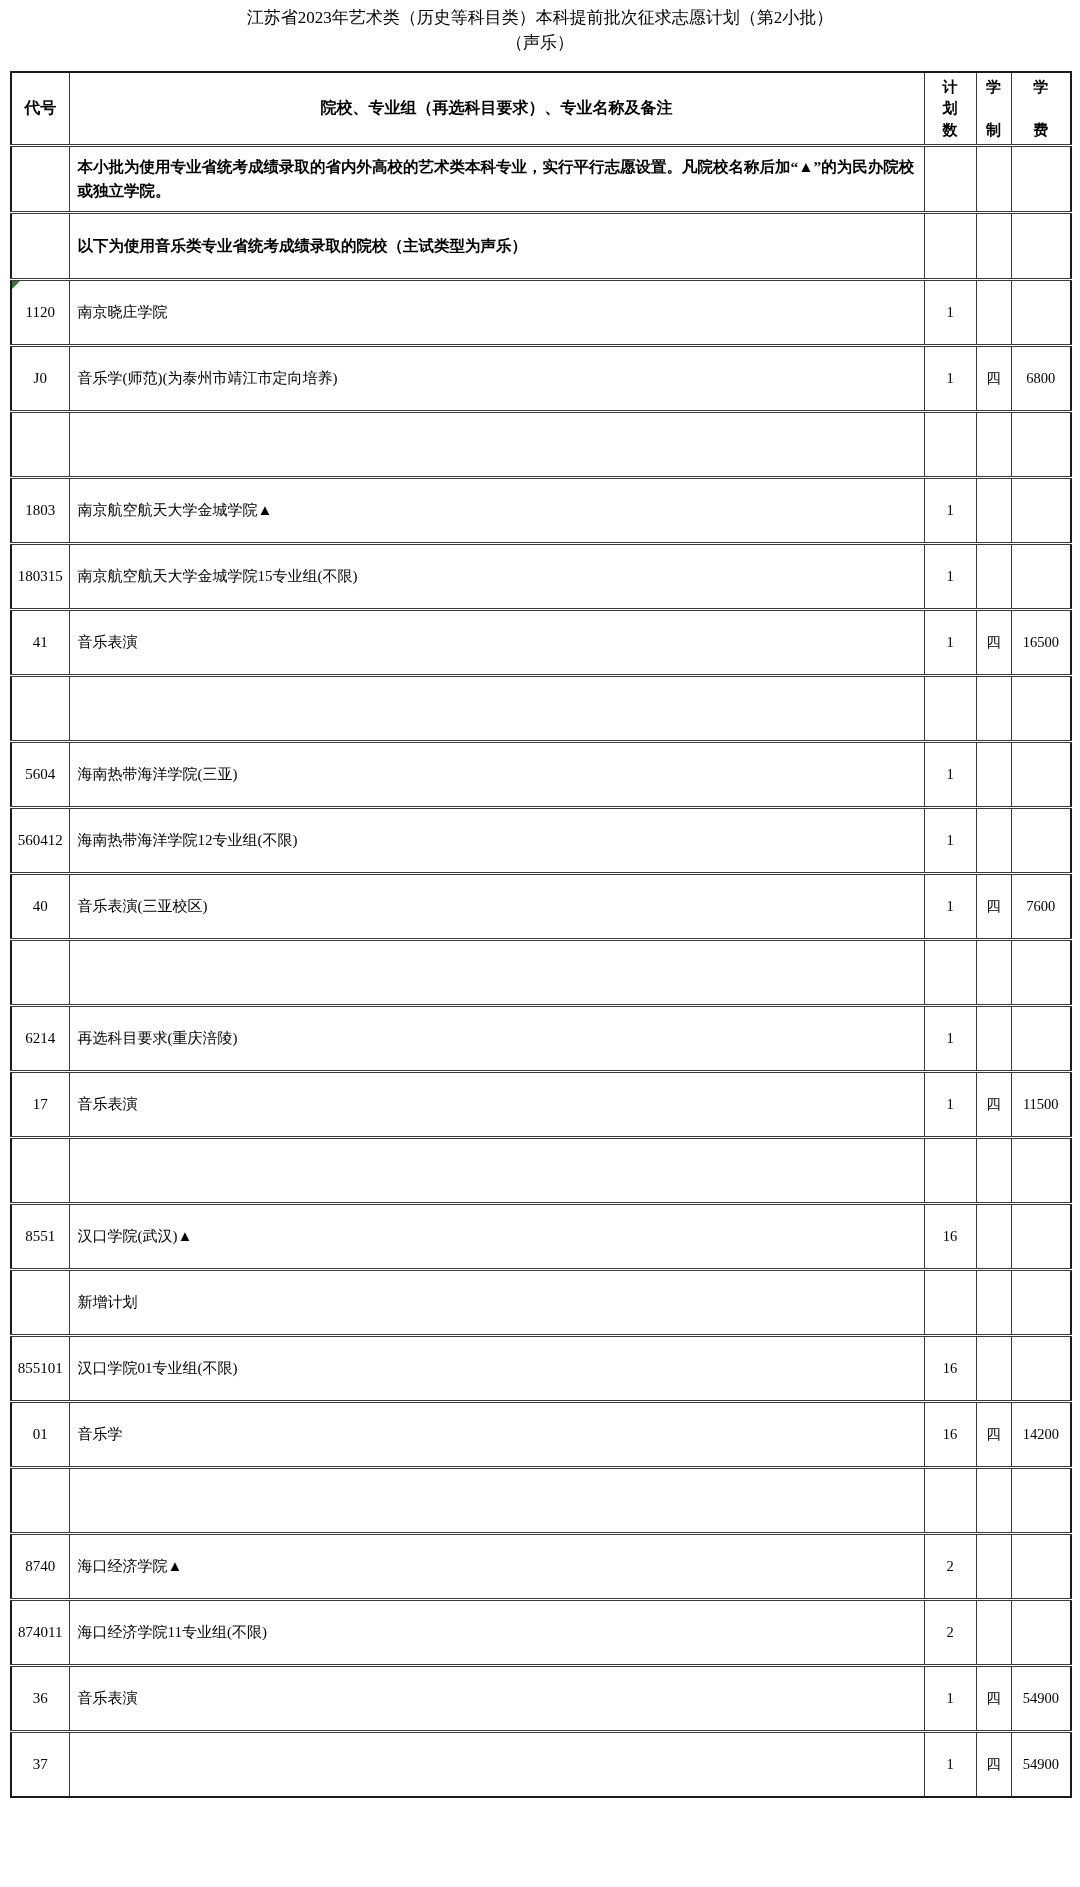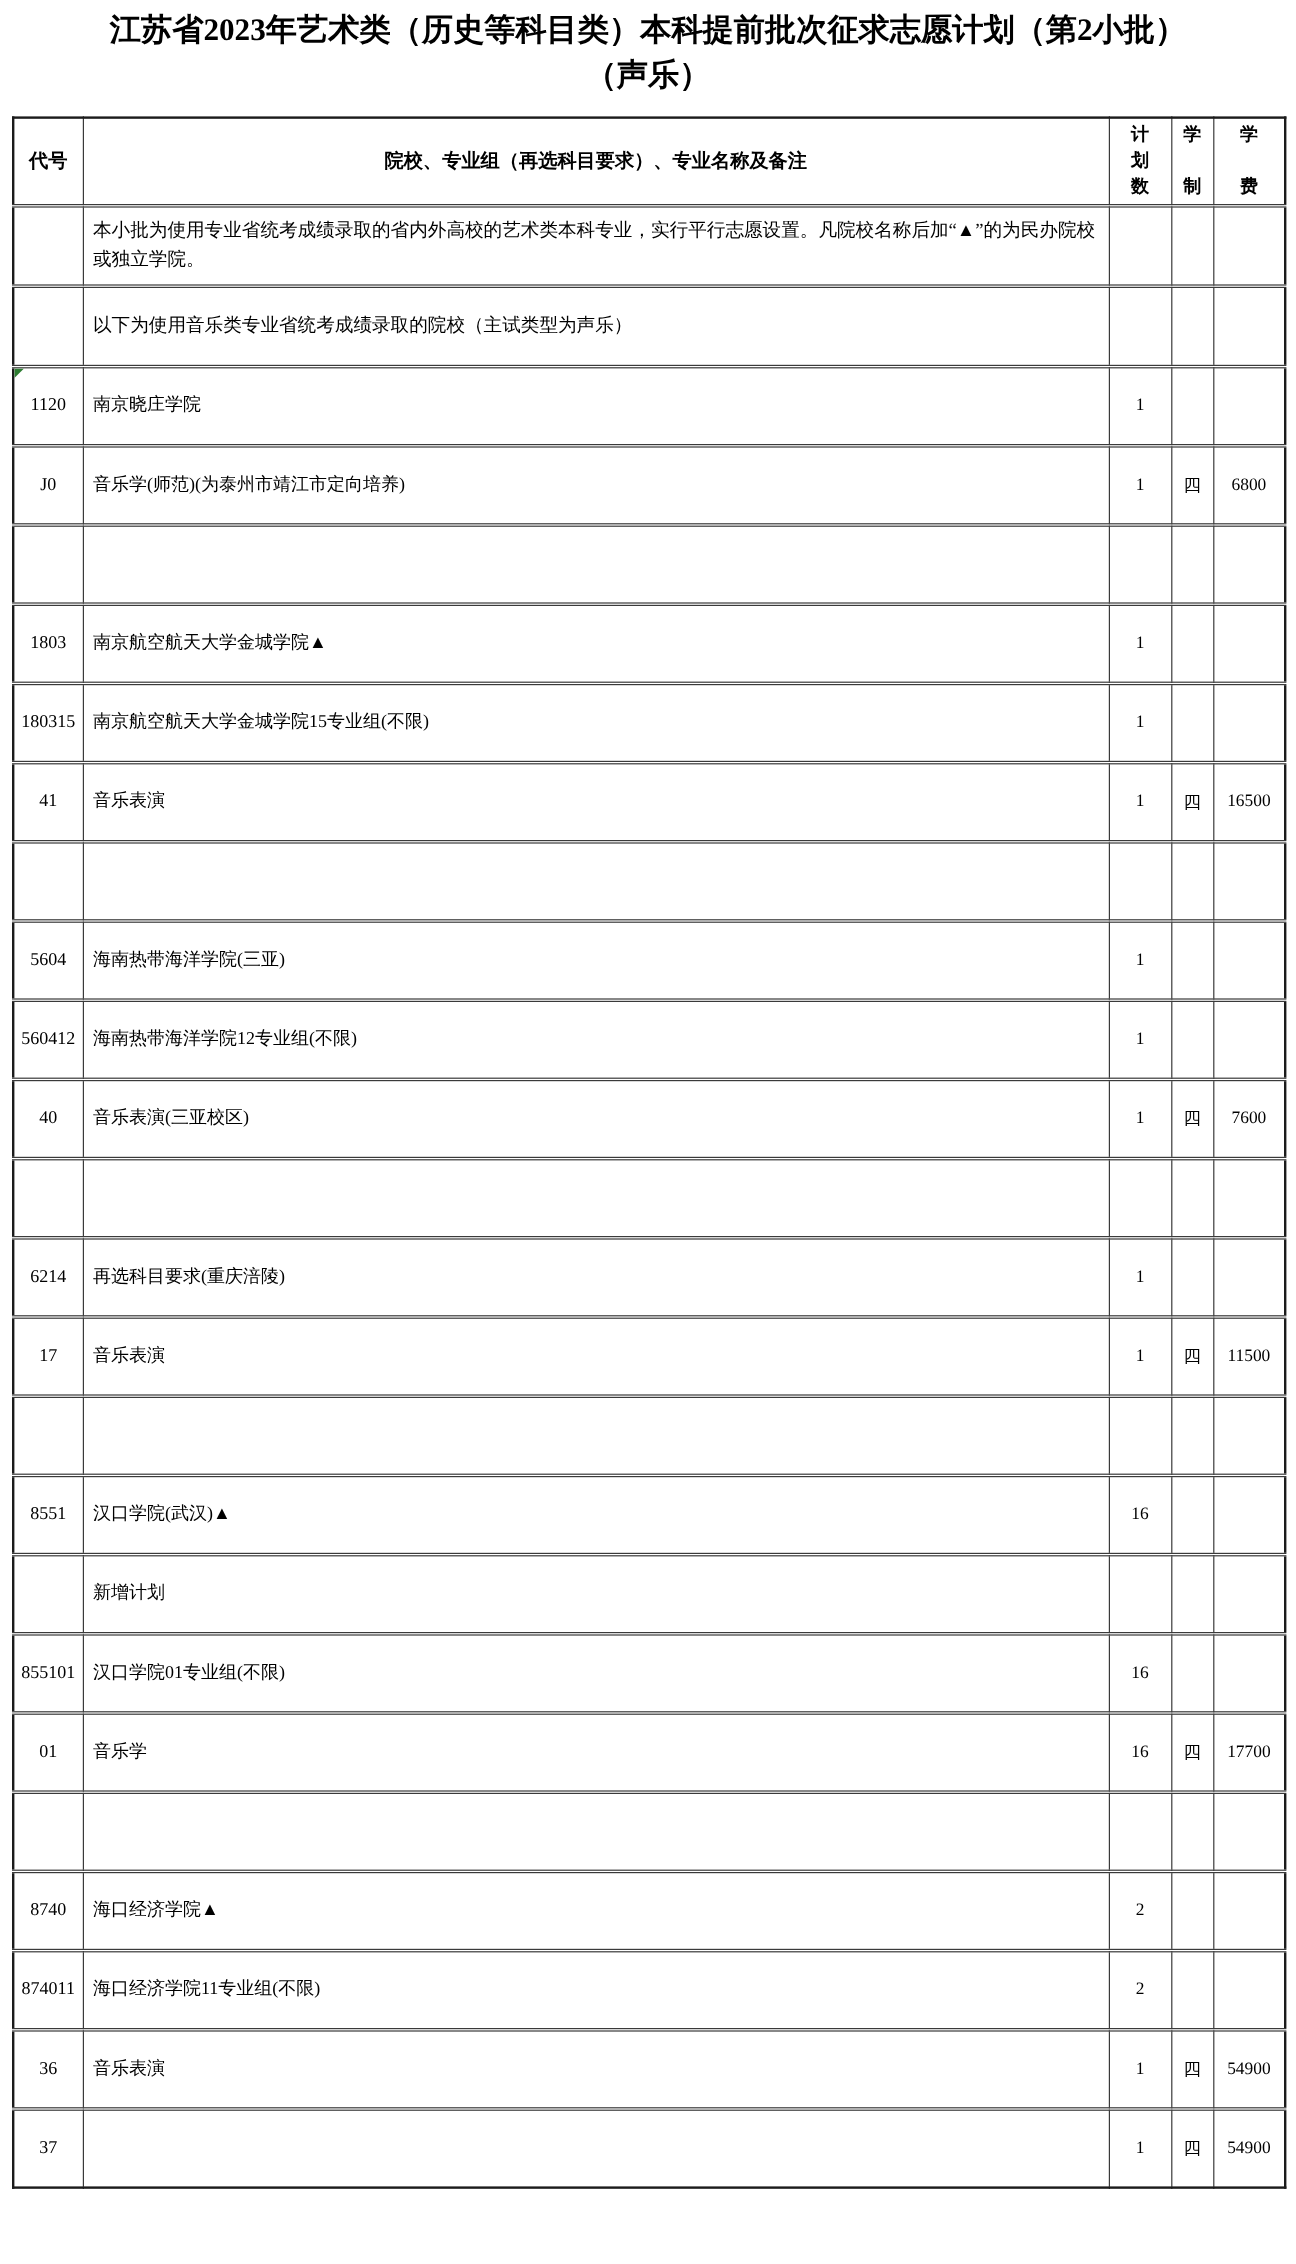--- a/index.html
+++ b/index.html
@@ -1,38 +1,38 @@
 <!DOCTYPE html>
 <html><head>
 <meta charset="utf-8">
 <style>
   html,body{margin:0;padding:0;background:#ffffff;}
   body{width:1080px;height:1887px;color:#000;
        font-family:"Liberation Serif","DejaVu Serif",serif;}
-  .title-block{padding-top:6px;text-align:center;font-weight:bold;
-               font-size:26px;line-height:1.45;}
+  .title-block{padding-top:6px;text-align:center;font-weight:normal;
+               font-size:17px;line-height:1.45;}
   table{border-collapse:collapse;table-layout:fixed;width:1060px;
         margin:16px 0 0 10px;border:2px solid #1b1b1b;}
   col.c-code{width:58px;}
   col.c-info{width:855px;}
   col.c-plan{width:52px;}
   col.c-dur{width:35px;}
   col.c-fee{width:60px;}
   tr{border-top:3px double #3a3a3a;}
   tr.header-row{border-top:none;}
   td,th{border-left:1.5px solid #3a3a3a;border-right:1.5px solid #3a3a3a;
         padding:0;vertical-align:middle;overflow:hidden;}
   tr.header-row th{height:71px;font-weight:bold;font-size:16px;}
   th .vert3,th .vert2{display:flex;flex-direction:column;justify-content:space-between;
         align-items:center;height:58px;margin:0 auto;font-size:15px;line-height:1;}
   tr.note-row td{height:54px;}
   tr.data-row td, tr.empty-row td{height:53px;}
   td.code{text-align:center;font-size:15px;position:relative;}
   td.info{text-align:left;padding:5px 8px;font-size:15px;line-height:1.55;}
-  td.info.note{font-weight:normal;font-size:15.5px;}
+  td.info.note{font-weight:bold;font-size:15.5px;}
   td.plan,td.dur,td.fee{text-align:center;font-size:14.5px;}
   .corner-marker{position:absolute;top:0;left:0;width:0;height:0;
         border-top:8px solid #2e7d32;border-right:8px solid transparent;}
 </style>
 </head>
 <body>
 
 <div class="title-block">
   <div>江苏省2023年艺术类（历史等科目类）本科提前批次征求志愿计划（第2小批）</div>
   <div>（声乐）</div>
@@ -231,21 +231,21 @@
         <td class="dur"></td>
         <td class="fee"></td>
       </tr>
       <tr class="data-row">
         <td class="code">01</td>
         <td class="info">
           <div>音乐学</div>
         </td>
         <td class="plan">16</td>
         <td class="dur">四</td>
-        <td class="fee">17700</td>
+        <td class="fee">14200</td>
       </tr>
       <tr class="empty-row">
         <td class="code"></td>
         <td class="info"></td>
         <td class="plan"></td>
         <td class="dur"></td>
         <td class="fee"></td>
       </tr>
       <tr class="data-row">
         <td class="code">8740</td>

